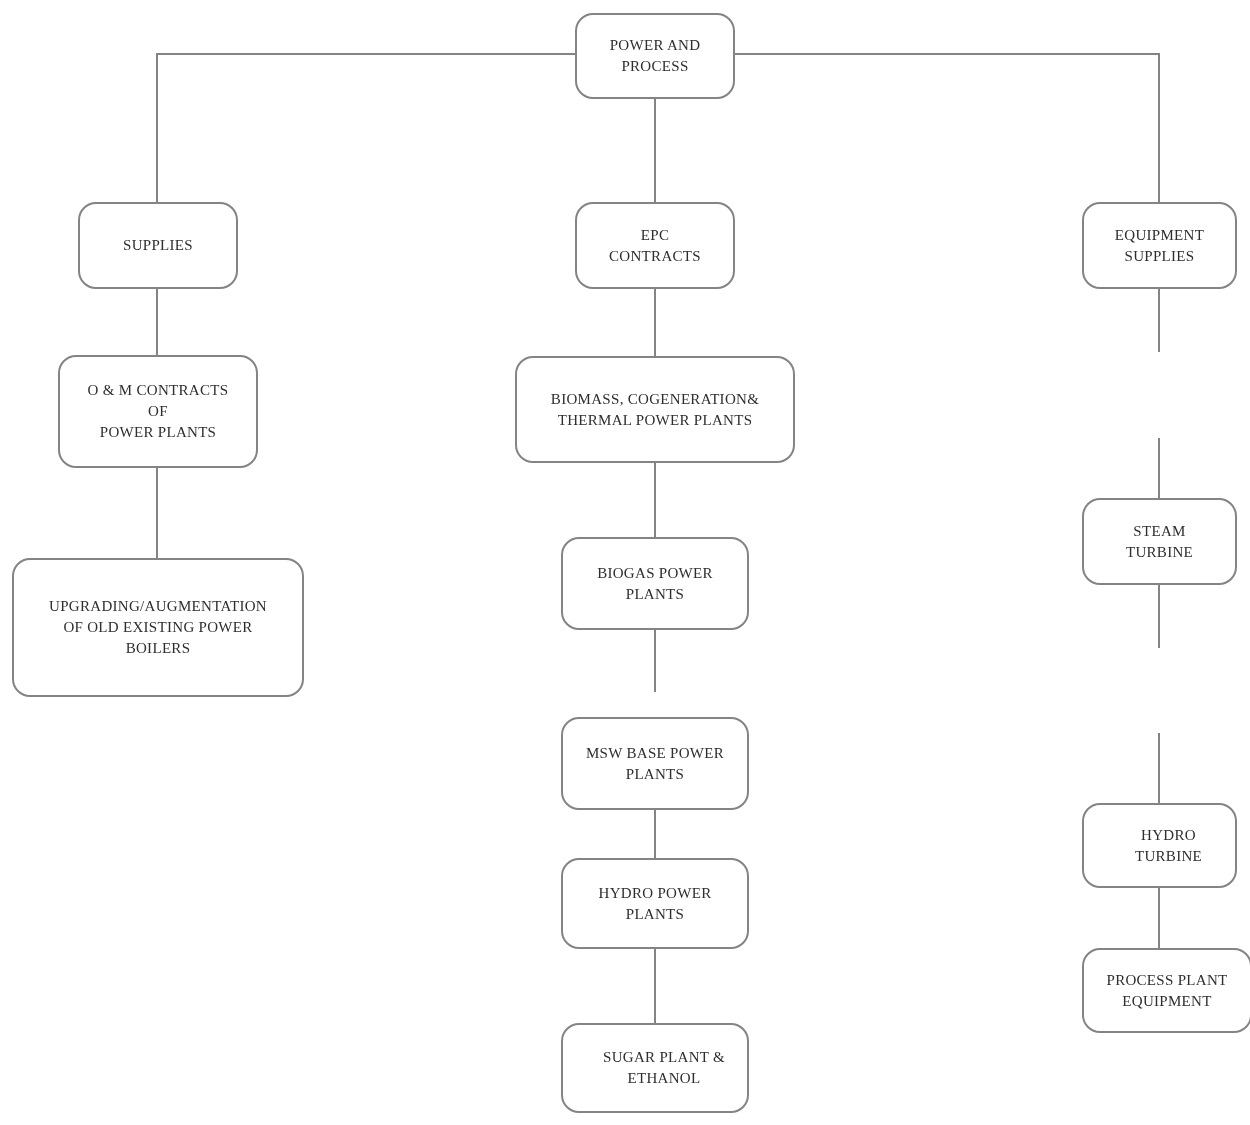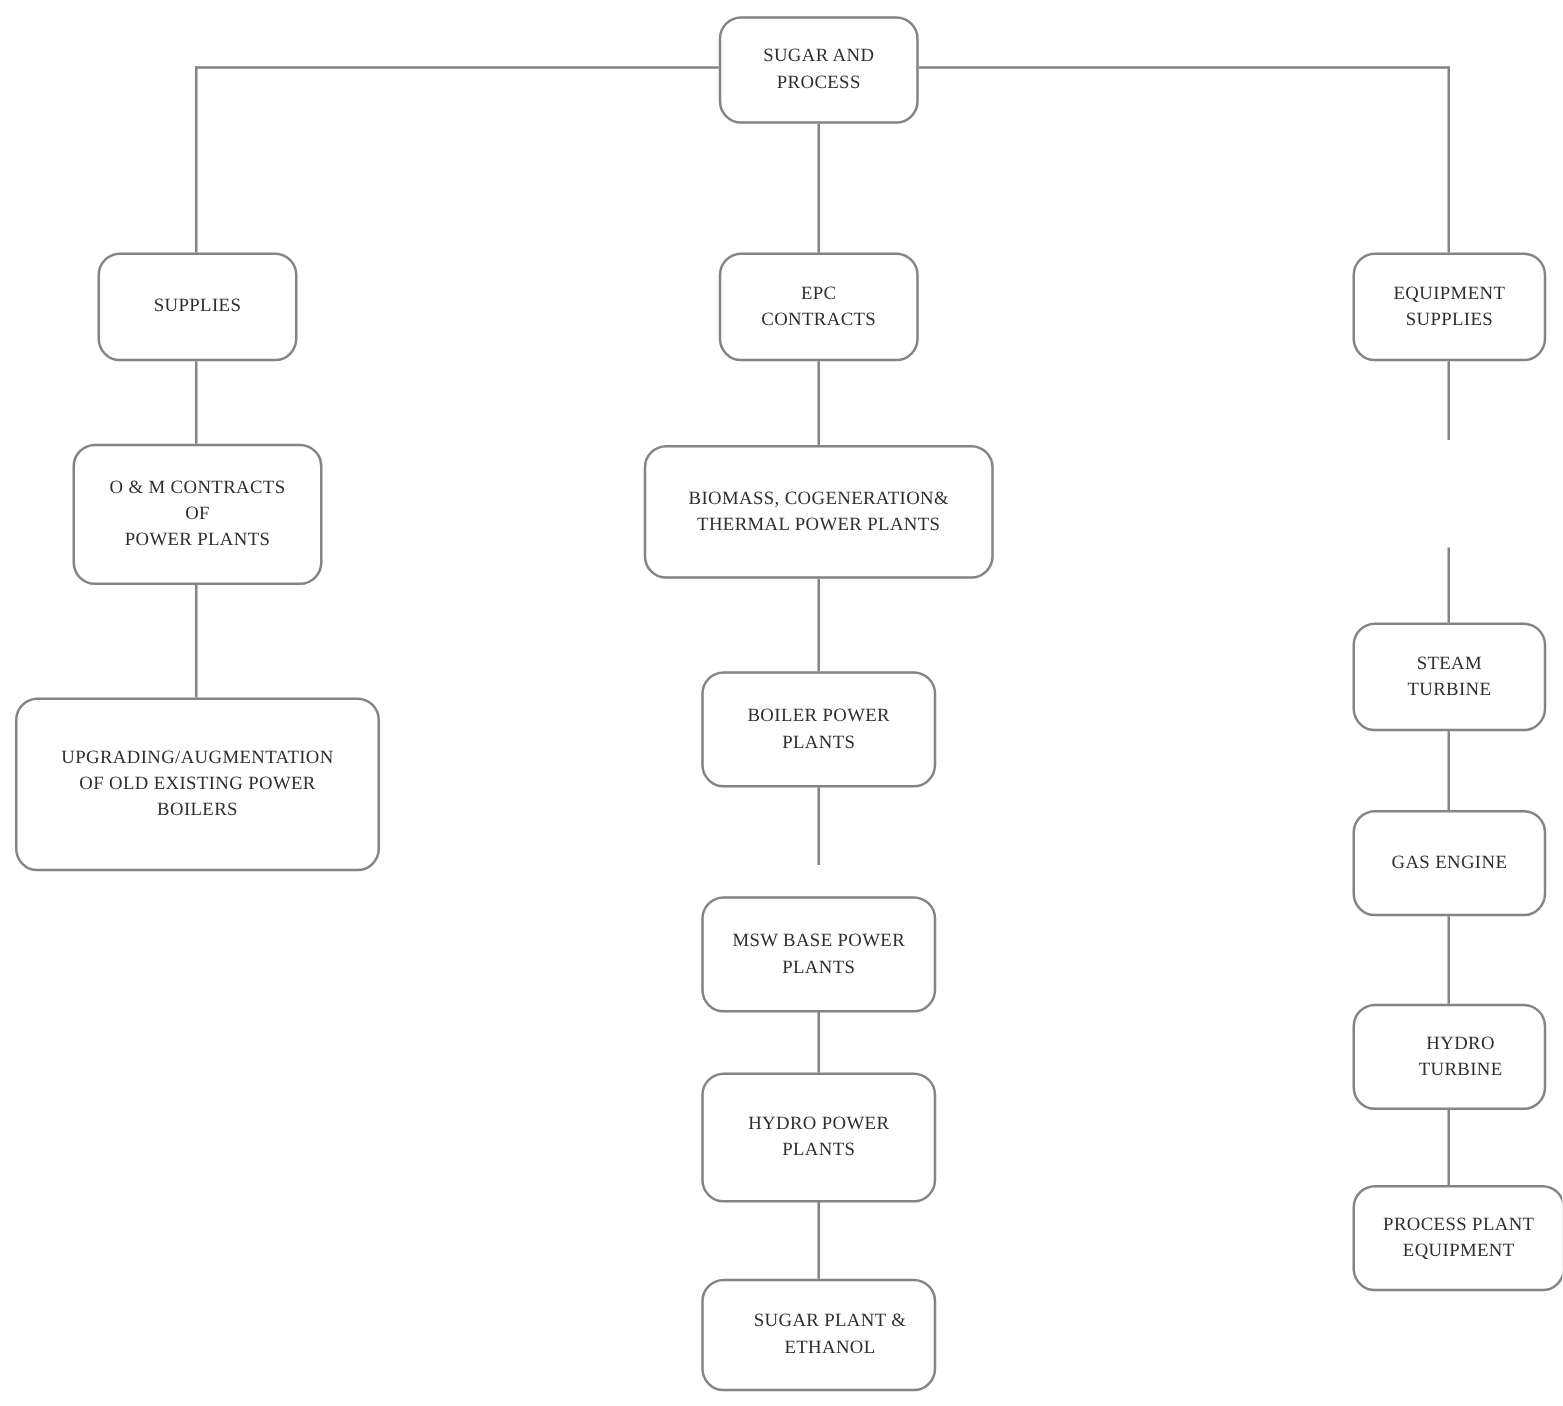--- a/index.html
+++ b/index.html
@@ -58,47 +58,46 @@
   <div class="line v" style="left:654px; top:630px; height:62px;"></div>
   <div class="line v" style="left:654px; top:785px; height:73px;"></div>
   <div class="line v" style="left:654px; top:949px; height:74px;"></div>
 
   <div class="line v" style="left:1158px; top:289px; height:63px;"></div>
   <div class="line v" style="left:1158px; top:438px; height:60px;"></div>
   <div class="line v" style="left:1158px; top:585px; height:63px;"></div>
   <div class="line v" style="left:1158px; top:733px; height:70px;"></div>
   <div class="line v" style="left:1158px; top:888px; height:60px;"></div>
 
-  <div class="node" style="left:575px; top:13px; width:160px; height:86px;">SUGAR AND
+  <div class="node" style="left:575px; top:13px; width:160px; height:86px;">POWER AND
 PROCESS</div>
 
   <div class="node" style="left:78px; top:202px; width:160px; height:87px;">SUPPLIES</div>
   <div class="node" style="left:12px; top:558px; width:292px; height:139px;">UPGRADING/AUGMENTATION
 OF OLD EXISTING POWER
 BOILERS</div>
   <div class="node" style="left:58px; top:355px; width:200px; height:113px;">O &amp; M CONTRACTS
 OF
 POWER PLANTS</div>
 
   <div class="node" style="left:575px; top:202px; width:160px; height:87px;">EPC
 CONTRACTS</div>
   <div class="node" style="left:515px; top:356px; width:280px; height:107px;">BIOMASS, COGENERATION&amp;
 THERMAL POWER PLANTS</div>
-  <div class="node" style="left:561px; top:537px; width:188px; height:93px;">BOILER POWER
+  <div class="node" style="left:561px; top:537px; width:188px; height:93px;">BIOGAS POWER
 PLANTS</div>
   <div class="node" style="left:561px; top:717px; width:188px; height:93px;">MSW BASE POWER
 PLANTS</div>
-  <div class="node" style="left:561px; top:858px; width:188px; height:104px;">HYDRO POWER
+  <div class="node" style="left:561px; top:858px; width:188px; height:91px;">HYDRO POWER
 PLANTS</div>
   <div class="node" style="left:561px; top:1023px; width:188px; height:90px;padding-left:24px;">SUGAR PLANT &amp;
 ETHANOL</div>
 
   <div class="node" style="left:1082px; top:202px; width:155px; height:87px;">EQUIPMENT
 SUPPLIES</div>
   <div class="node" style="left:1082px; top:498px; width:155px; height:87px;">STEAM
 TURBINE</div>
-  <div class="node" style="left:1082px; top:648px; width:155px; height:85px;">GAS ENGINE</div>
   <div class="node" style="left:1082px; top:803px; width:155px; height:85px;padding-left:24px;">HYDRO
 TURBINE</div>
   <div class="node" style="left:1082px; top:948px; width:170px; height:85px;">PROCESS PLANT
 EQUIPMENT</div>
 
 </div>
 
 </body></html>

